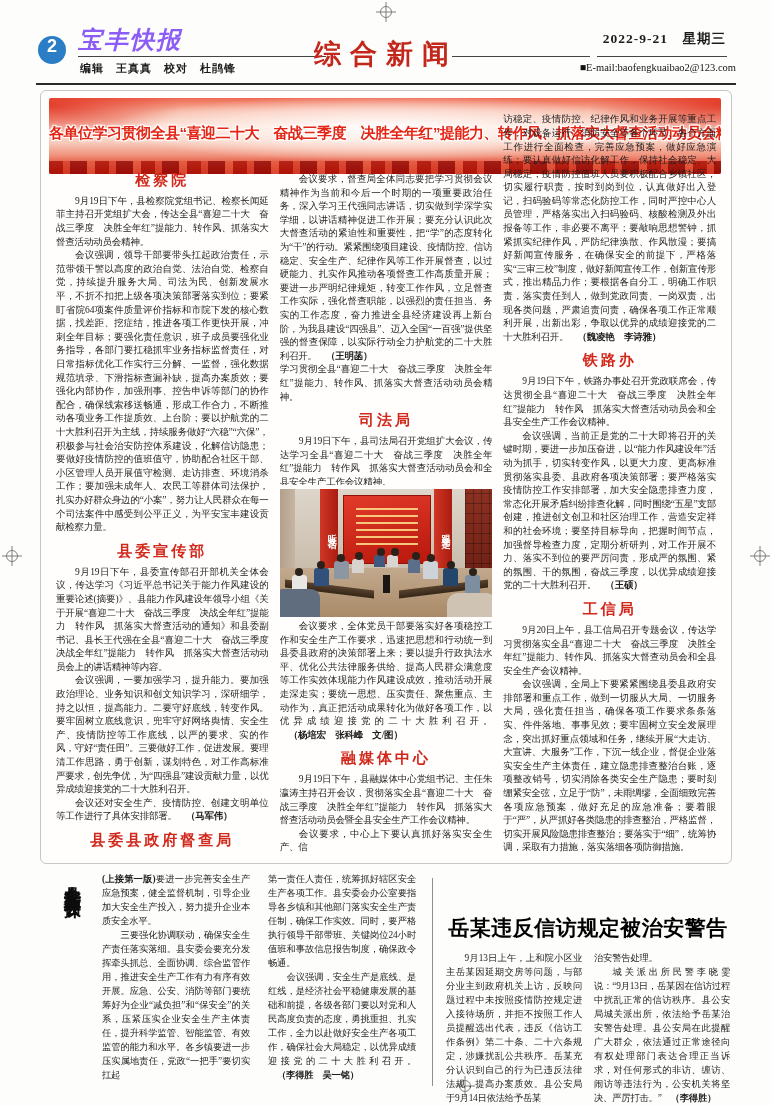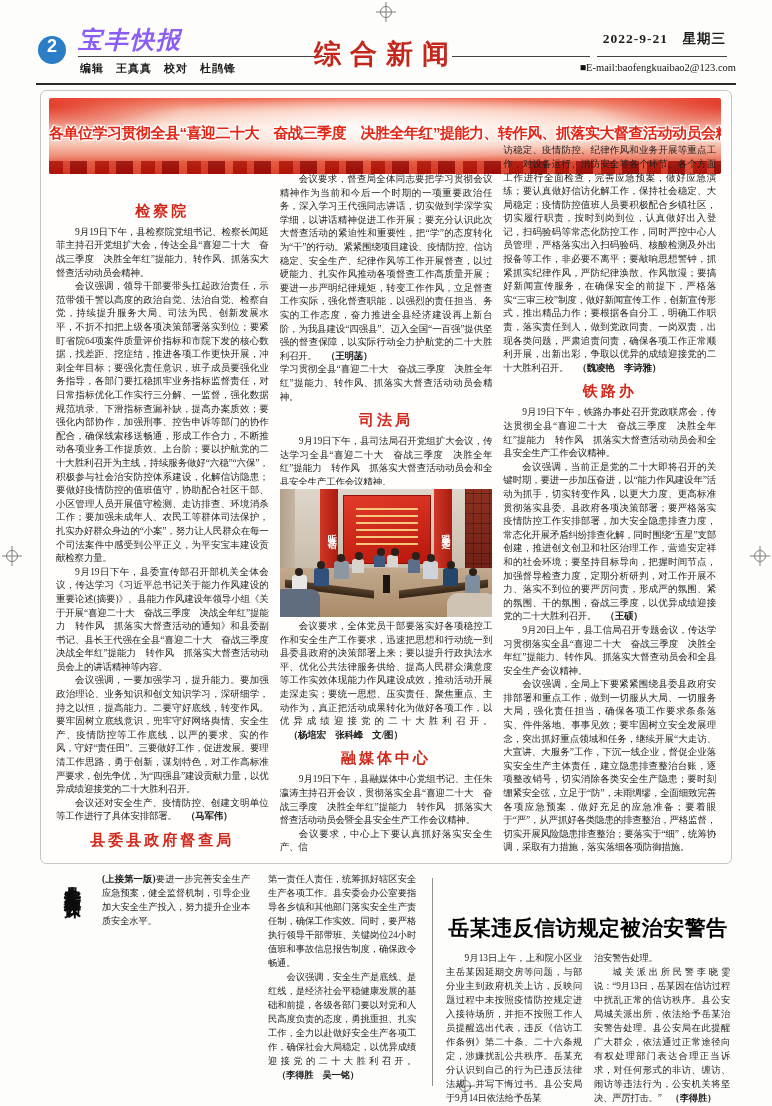--- a/index.html
+++ b/index.html
@@ -143,20 +143,21 @@
     <div class="banner">
       <div class="banner-sky"></div>
       <div class="banner-text">各单位学习贯彻全县“喜迎二十大　奋战三季度　决胜全年红”提能力、转作风、抓落实大督查活动动员会精神</div>
     </div>
 
     <div class="cols">
       <div class="ncol">
           <h3 class="sec-title">检察院</h3>
           <p class="para">9月19日下午，县检察院党组书记、检察长闻延菲主持召开党组扩大会，传达全县“喜迎二十大　奋战三季度　决胜全年红”提能力、转作风、抓落实大督查活动动员会精神。</p>
           <p class="para">会议强调，领导干部要带头扛起政治责任，示范带领干警以高度的政治自觉、法治自觉、检察自觉，持续提升服务大局、司法为民、创新发展水平，不折不扣把上级各项决策部署落实到位；要紧盯省院64项案件质量评价指标和市院下发的核心数据，找差距、挖症结，推进各项工作更快开展，冲刺全年目标；要强化责任意识，班子成员要强化业务指导，各部门要扛稳抓牢业务指标监督责任，对日常指标优化工作实行三分解、一监督，强化数据规范填录、下滑指标查漏补缺，提高办案质效；要强化内部协作，加强刑事、控告申诉等部门的协作配合，确保线索移送畅通，形成工作合力，不断推动各项业务工作提质效、上台阶；要以护航党的二十大胜利召开为主线，持续服务做好“六稳”“六保”，积极参与社会治安防控体系建设，化解信访隐患；要做好疫情防控的值班值守，协助配合社区干部、小区管理人员开展值守检测、走访排查、环境消杀工作；要加强未成年人、农民工等群体司法保护，扎实办好群众身边的“小案”，努力让人民群众在每一个司法案件中感受到公平正义，为平安宝丰建设贡献检察力量。</p>
+          <h3 class="sec-title">县委宣传部</h3>
           <p class="para">9月19日下午，县委宣传部召开部机关全体会议，传达学习《习近平总书记关于能力作风建设的重要论述(摘要)》、县能力作风建设年领导小组《关于开展“喜迎二十大　奋战三季度　决战全年红”提能力　转作风　抓落实大督查活动的通知》和县委副书记、县长王代强在全县“喜迎二十大　奋战三季度　决战全年红”提能力　转作风　抓落实大督查活动动员会上的讲话精神等内容。</p>
           <p class="para">会议强调，一要加强学习，提升能力。要加强政治理论、业务知识和创文知识学习，深研细学，持之以恒，提高能力。二要守好底线，转变作风。要牢固树立底线意识，兜牢守好网络舆情、安全生产、疫情防控等工作底线，以严的要求、实的作风，守好“责任田”。三要做好工作，促进发展。要理清工作思路，勇于创新，谋划特色，对工作高标准严要求，创先争优，为“四强县”建设贡献力量，以优异成绩迎接党的二十大胜利召开。</p>
           <p class="para">会议还对安全生产、疫情防控、创建文明单位等工作进行了具体安排部署。<b class="sign">（马军伟）</b></p>
           <h3 class="sec-title">县委县政府督查局</h3>
         </div>
 
       <div class="ncol col2">
         <div class="col2a">
             <p class="para">会议要求，督查局全体同志要把学习贯彻会议精神作为当前和今后一个时期的一项重要政治任务，深入学习王代强同志讲话，切实做到学深学实学细，以讲话精神促进工作开展；要充分认识此次大督查活动的紧迫性和重要性，把“学”的态度转化为“干”的行动。紧紧围绕项目建设、疫情防控、信访稳定、安全生产、纪律作风等工作开展督查，以过硬能力、扎实作风推动各项督查工作高质量开展；要进一步严明纪律规矩，转变工作作风，立足督查工作实际，强化督查职能，以强烈的责任担当、务实的工作态度，奋力推进全县经济建设再上新台阶，为我县建设“四强县”、迈入全国“一百强”提供坚强的督查保障，以实际行动全力护航党的二十大胜利召开。<b class="sign">（王明菡）</b></p>
             <p class="para ni">学习贯彻全县“喜迎二十大　奋战三季度　决胜全年红”提能力、转作风、抓落实大督查活动动员会精神。</p>
@@ -195,45 +196,47 @@
             <p class="para">9月19日下午，县融媒体中心党组书记、主任朱瀛涛主持召开会议，贯彻落实全县“喜迎二十大　奋战三季度　决胜全年红”提能力　转作风　抓落实大督查活动动员会暨全县安全生产工作会议精神。</p>
             <p class="para">会议要求，中心上下要认真抓好落实安全生产、信</p>
           </div>
       </div>
 
       <div class="ncol">
           <p class="para ni">访稳定、疫情防控、纪律作风和业务开展等重点工作，对设备运行、消防安全等各个环节、各个方面工作进行全面检查，完善应急预案，做好应急演练；要认真做好信访化解工作，保持社会稳定、大局稳定；疫情防控值班人员要积极配合乡镇社区，切实履行职责，按时到岗到位，认真做好出入登记，扫码验码等常态化防控工作，同时严控中心人员管理，严格落实出入扫码验码、核酸检测及外出报备等工作，非必要不离平；要敲响思想警钟，抓紧抓实纪律作风，严防纪律涣散、作风散漫；要搞好新闻宣传服务，在确保安全的前提下，严格落实“三审三校”制度，做好新闻宣传工作，创新宣传形式，推出精品力作；要根据各自分工，明确工作职责，落实责任到人，做到党政同责、一岗双责，出现各类问题，严肃追责问责，确保各项工作正常顺利开展，出新出彩，争取以优异的成绩迎接党的二十大胜利召开。<b class="sign">（魏凌艳　李诗雅）</b></p>
           <h3 class="sec-title">铁路办</h3>
           <p class="para">9月19日下午，铁路办事处召开党政联席会，传达贯彻全县“喜迎二十大　奋战三季度　决胜全年红”提能力　转作风　抓落实大督查活动动员会和全县安全生产工作会议精神。</p>
           <p class="para">会议强调，当前正是党的二十大即将召开的关键时期，要进一步加压奋进，以“能力作风建设年”活动为抓手，切实转变作风，以更大力度、更高标准贯彻落实县委、县政府各项决策部署；要严格落实疫情防控工作安排部署，加大安全隐患排查力度，常态化开展矛盾纠纷排查化解，同时围绕“五星”支部创建，推进创文创卫和社区治理工作，营造安定祥和的社会环境；要坚持目标导向，把握时间节点，加强督导检查力度，定期分析研判，对工作开展不力、落实不到位的要严厉问责，形成严的氛围、紧的氛围、干的氛围，奋战三季度，以优异成绩迎接党的二十大胜利召开。<b class="sign">（王硕）</b></p>
+          <h3 class="sec-title">工信局</h3>
           <p class="para">9月20日上午，县工信局召开专题会议，传达学习贯彻落实全县“喜迎二十大　奋战三季度　决胜全年红”提能力、转作风、抓落实大督查动员会和全县安全生产会议精神。</p>
           <p class="para">会议强调，全局上下要紧紧围绕县委县政府安排部署和重点工作，做到一切服从大局、一切服务大局，强化责任担当，确保各项工作要求条条落实、件件落地、事事见效；要牢固树立安全发展理念，突出抓好重点领域和任务，继续开展“大走访、大宣讲、大服务”工作，下沉一线企业，督促企业落实安全生产主体责任，建立隐患排查整治台账，逐项整改销号，切实消除各类安全生产隐患；要时刻绷紧安全弦，立足于“防”，未雨绸缪，全面细致完善各项应急预案，做好充足的应急准备；要着眼于“严”，从严抓好各类隐患的排查整治，严格监督，切实开展风险隐患排查整治；要落实于“细”，统筹协调，采取有力措施，落实落细各项防御措施。</p>
         </div>
     </div>
   </div>
 
   <div class="bottom">
     <div class="bl">
       <div class="v-title">全县安全生产工作会议召开</div>
       <div class="bl-cols">
         <div class="bcol">
             <p class="para ni"><b>(上接第一版)</b>要进一步完善安全生产应急预案，健全监督机制，引导企业加大安全生产投入，努力提升企业本质安全水平。</p>
+            <p class="para">三要强化协调联动，确保安全生产责任落实落细。县安委会要充分发挥牵头抓总、全面协调、综合监管作用，推进安全生产工作有力有序有效开展。应急、公安、消防等部门要统筹好为企业“减负担”和“保安全”的关系，压紧压实企业安全生产主体责任，提升科学监管、智能监管、有效监管的能力和水平。各乡镇要进一步压实属地责任，党政“一把手”要切实扛起</p>
           </div>
         <div class="bcol">
             <p class="para ni">第一责任人责任，统筹抓好辖区安全生产各项工作。县安委会办公室要指导各乡镇和其他部门落实安全生产责任制，确保工作实效。同时，要严格执行领导干部带班、关键岗位24小时值班和事故信息报告制度，确保政令畅通。</p>
             <p class="para">会议强调，安全生产是底线、是红线，是经济社会平稳健康发展的基础和前提，各级各部门要以对党和人民高度负责的态度，勇挑重担、扎实工作，全力以赴做好安全生产各项工作，确保社会大局稳定，以优异成绩迎接党的二十大胜利召开。<b class="sign">（李得胜　吴一铭）</b></p>
           </div>
       </div>
     </div>
     <div class="vdiv"></div>
     <div class="br">
       <div class="br-headline">岳某违反信访规定被治安警告</div>
       <div class="br-cols">
         <div class="brcol">
-            <p class="para">9月13日上午，上和院小区业主岳某因延期交房等问题，与部分业主到政府机关上访，反映问题过程中未按照疫情防控规定进入接待场所，并拒不按照工作人员提醒选出代表，违反《信访工作条例》第二十条、二十六条规定，涉嫌扰乱公共秩序。岳某充分认识到自己的行为已违反法律法规，并写下悔过书。县公安局于9月14日依法给予岳某</p>
+            <p class="para">9月13日上午，上和院小区业主岳某因延期交房等问题，与部分业主到政府机关上访，反映问题过程中未按照疫情防控规定进入接待场所，并拒不按照工作人员提醒选出代表，违反《信访工作条例》第二十条、二十六条规定，涉嫌扰乱公共秩序。岳某充分认识到自己的行为已违反法律法规，提高办案质效。县公安局于9月14日依法给予岳某</p>
           </div>
         <div class="brcol">
             <p class="para ni">治安警告处理。</p>
             <p class="para">城关派出所民警李晓雯说：“9月13日，岳某因在信访过程中扰乱正常的信访秩序。县公安局城关派出所，依法给予岳某治安警告处理。县公安局在此提醒广大群众，依法通过正常途径向有权处理部门表达合理正当诉求，对任何形式的非访、缠访、闹访等违法行为，公安机关将坚决、严厉打击。”<b class="sign">（李得胜）</b></p>
           </div>
       </div>
     </div>
   </div>
 
 </div>

